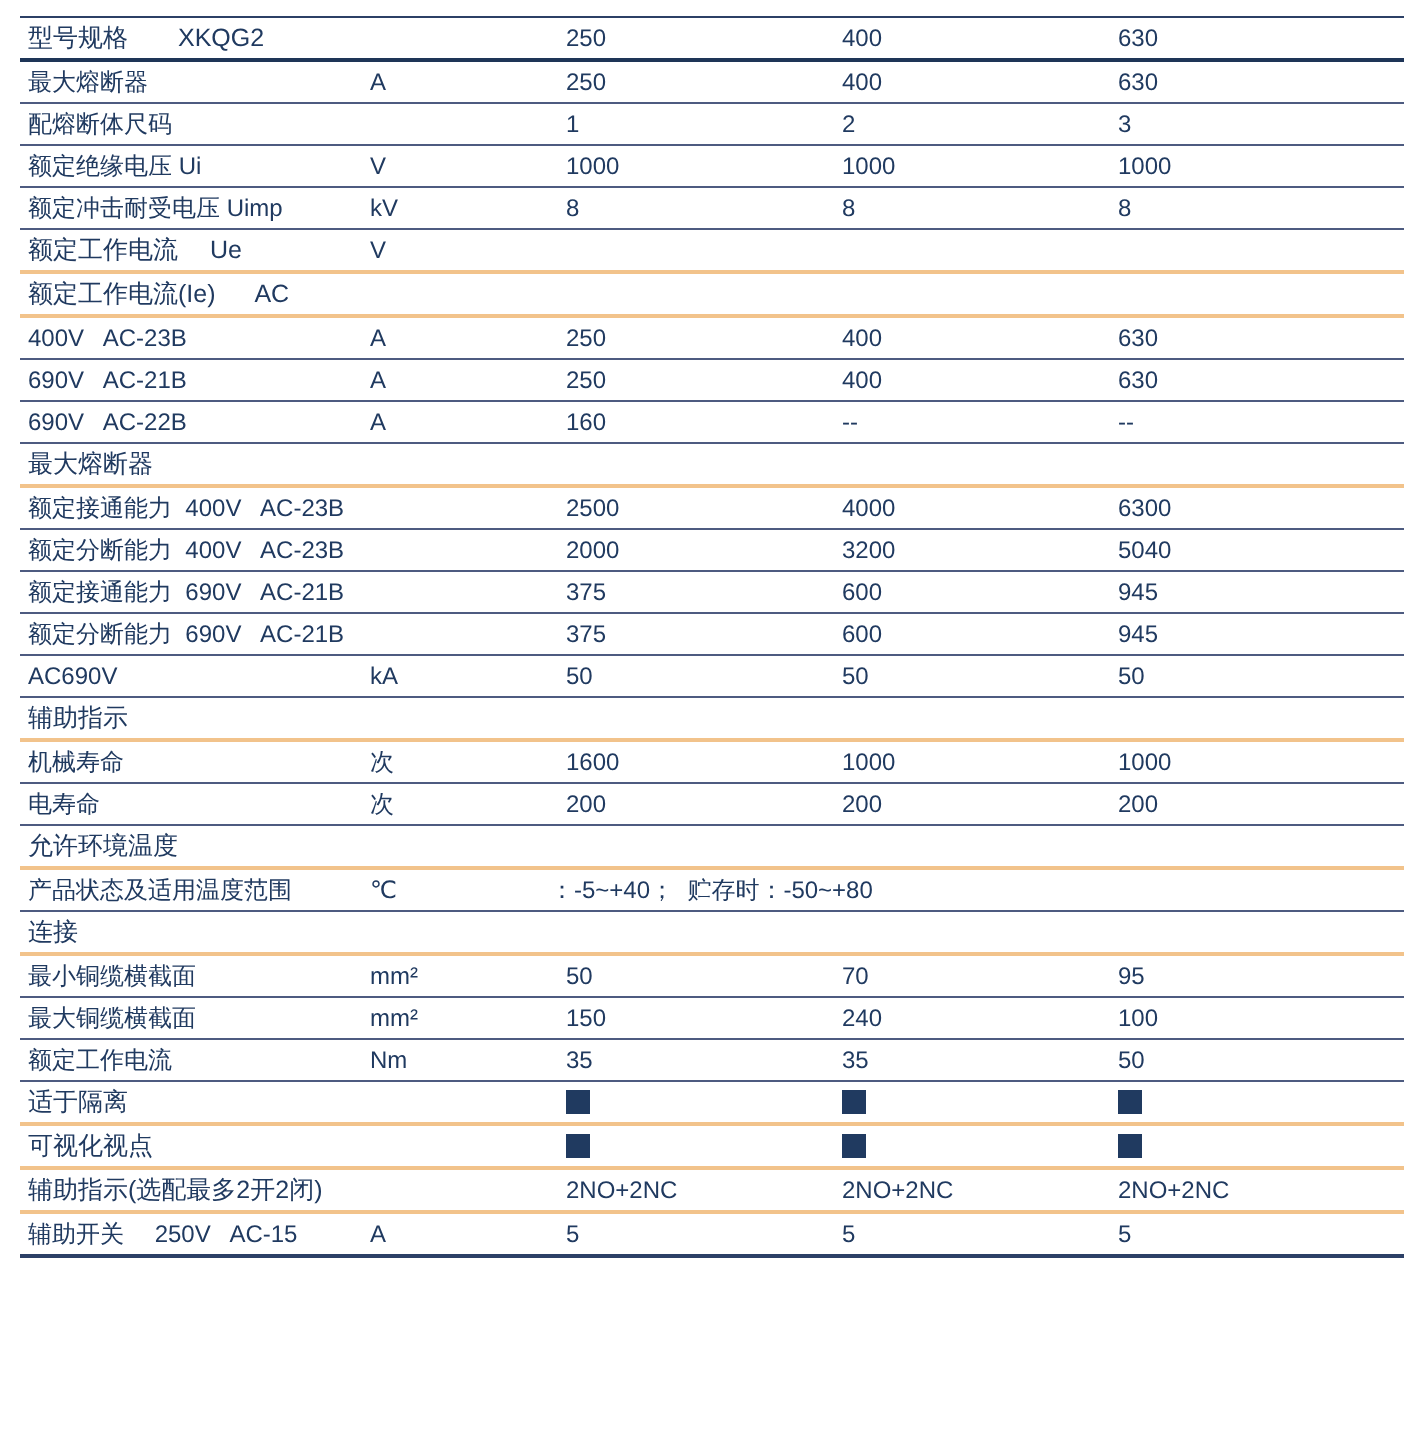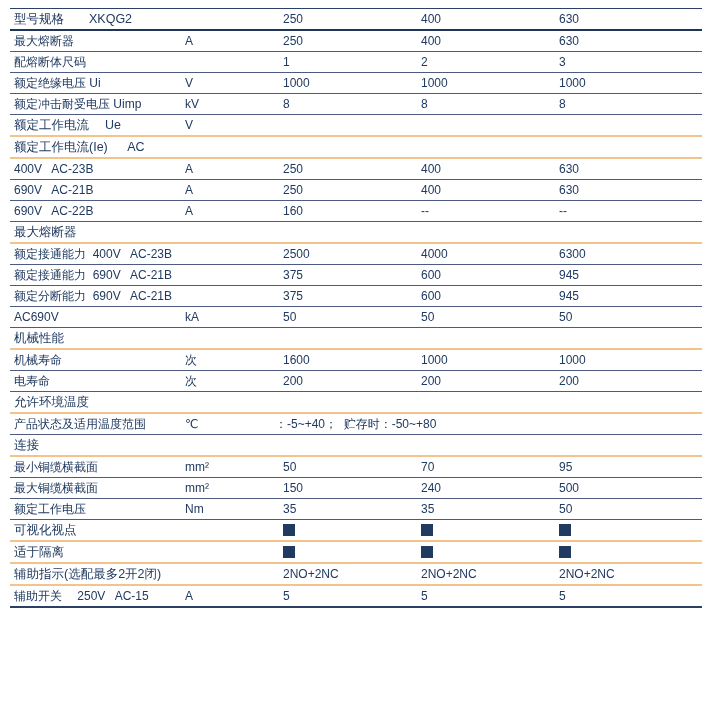--- a/index.html
+++ b/index.html
@@ -125,20 +125,27 @@
           <td class="val"></td>
         </tr>
         <tr class="b-thin">
           <td class="label"><span>额定接通能力  400V   AC-23B</span></td>
           <td class="unit"></td>
           <td class="val">2500</td>
           <td class="val">4000</td>
           <td class="val">6300</td>
         </tr>
         <tr class="b-thin">
+          <td class="label"><span>额定分断能力  400V   AC-23B</span></td>
+          <td class="unit"></td>
+          <td class="val">2000</td>
+          <td class="val">3200</td>
+          <td class="val">5040</td>
+        </tr>
+        <tr class="b-thin">
           <td class="label"><span>额定接通能力  690V   AC-21B</span></td>
           <td class="unit"></td>
           <td class="val">375</td>
           <td class="val">600</td>
           <td class="val">945</td>
         </tr>
         <tr class="b-thin">
           <td class="label"><span>额定分断能力  690V   AC-21B</span></td>
           <td class="unit"></td>
           <td class="val">375</td>
@@ -146,21 +153,21 @@
           <td class="val">945</td>
         </tr>
         <tr class="b-thin">
           <td class="label"><span>AC690V</span></td>
           <td class="unit">kA</td>
           <td class="val">50</td>
           <td class="val">50</td>
           <td class="val">50</td>
         </tr>
         <tr class="b-orange">
-          <td class="label"><span class="bold">机械性能</span></td>
+          <td class="label"><span class="bold">辅助指示</span></td>
           <td class="unit"></td>
           <td class="val"></td>
           <td class="val"></td>
           <td class="val"></td>
         </tr>
         <tr class="b-thin">
           <td class="label"><span>机械寿命</span></td>
           <td class="unit">次</td>
           <td class="val">1600</td>
           <td class="val">1000</td>
@@ -197,38 +204,38 @@
           <td class="unit">mm²</td>
           <td class="val">50</td>
           <td class="val">70</td>
           <td class="val">95</td>
         </tr>
         <tr class="b-thin">
           <td class="label"><span>最大铜缆横截面</span></td>
           <td class="unit">mm²</td>
           <td class="val">150</td>
           <td class="val">240</td>
-          <td class="val">500</td>
-        </tr>
-        <tr class="b-thin">
-          <td class="label"><span>额定工作电压</span></td>
+          <td class="val">100</td>
+        </tr>
+        <tr class="b-thin">
+          <td class="label"><span>额定工作电流</span></td>
           <td class="unit">Nm</td>
           <td class="val">35</td>
           <td class="val">35</td>
           <td class="val">50</td>
         </tr>
         <tr class="b-orange">
+          <td class="label"><span class="bold">适于隔离</span></td>
+          <td class="unit"></td>
+          <td class="val"><span class="square"></span></td>
+          <td class="val"><span class="square"></span></td>
+          <td class="val"><span class="square"></span></td>
+        </tr>
+        <tr class="b-orange">
           <td class="label"><span class="bold">可视化视点</span></td>
-          <td class="unit"></td>
-          <td class="val"><span class="square"></span></td>
-          <td class="val"><span class="square"></span></td>
-          <td class="val"><span class="square"></span></td>
-        </tr>
-        <tr class="b-orange">
-          <td class="label"><span class="bold">适于隔离</span></td>
           <td class="unit"></td>
           <td class="val"><span class="square"></span></td>
           <td class="val"><span class="square"></span></td>
           <td class="val"><span class="square"></span></td>
         </tr>
         <tr class="b-orange">
           <td class="label"><span class="bold">辅助指示(选配最多2开2闭)</span></td>
           <td class="unit"></td>
           <td class="val">2NO+2NC</td>
           <td class="val">2NO+2NC</td>

